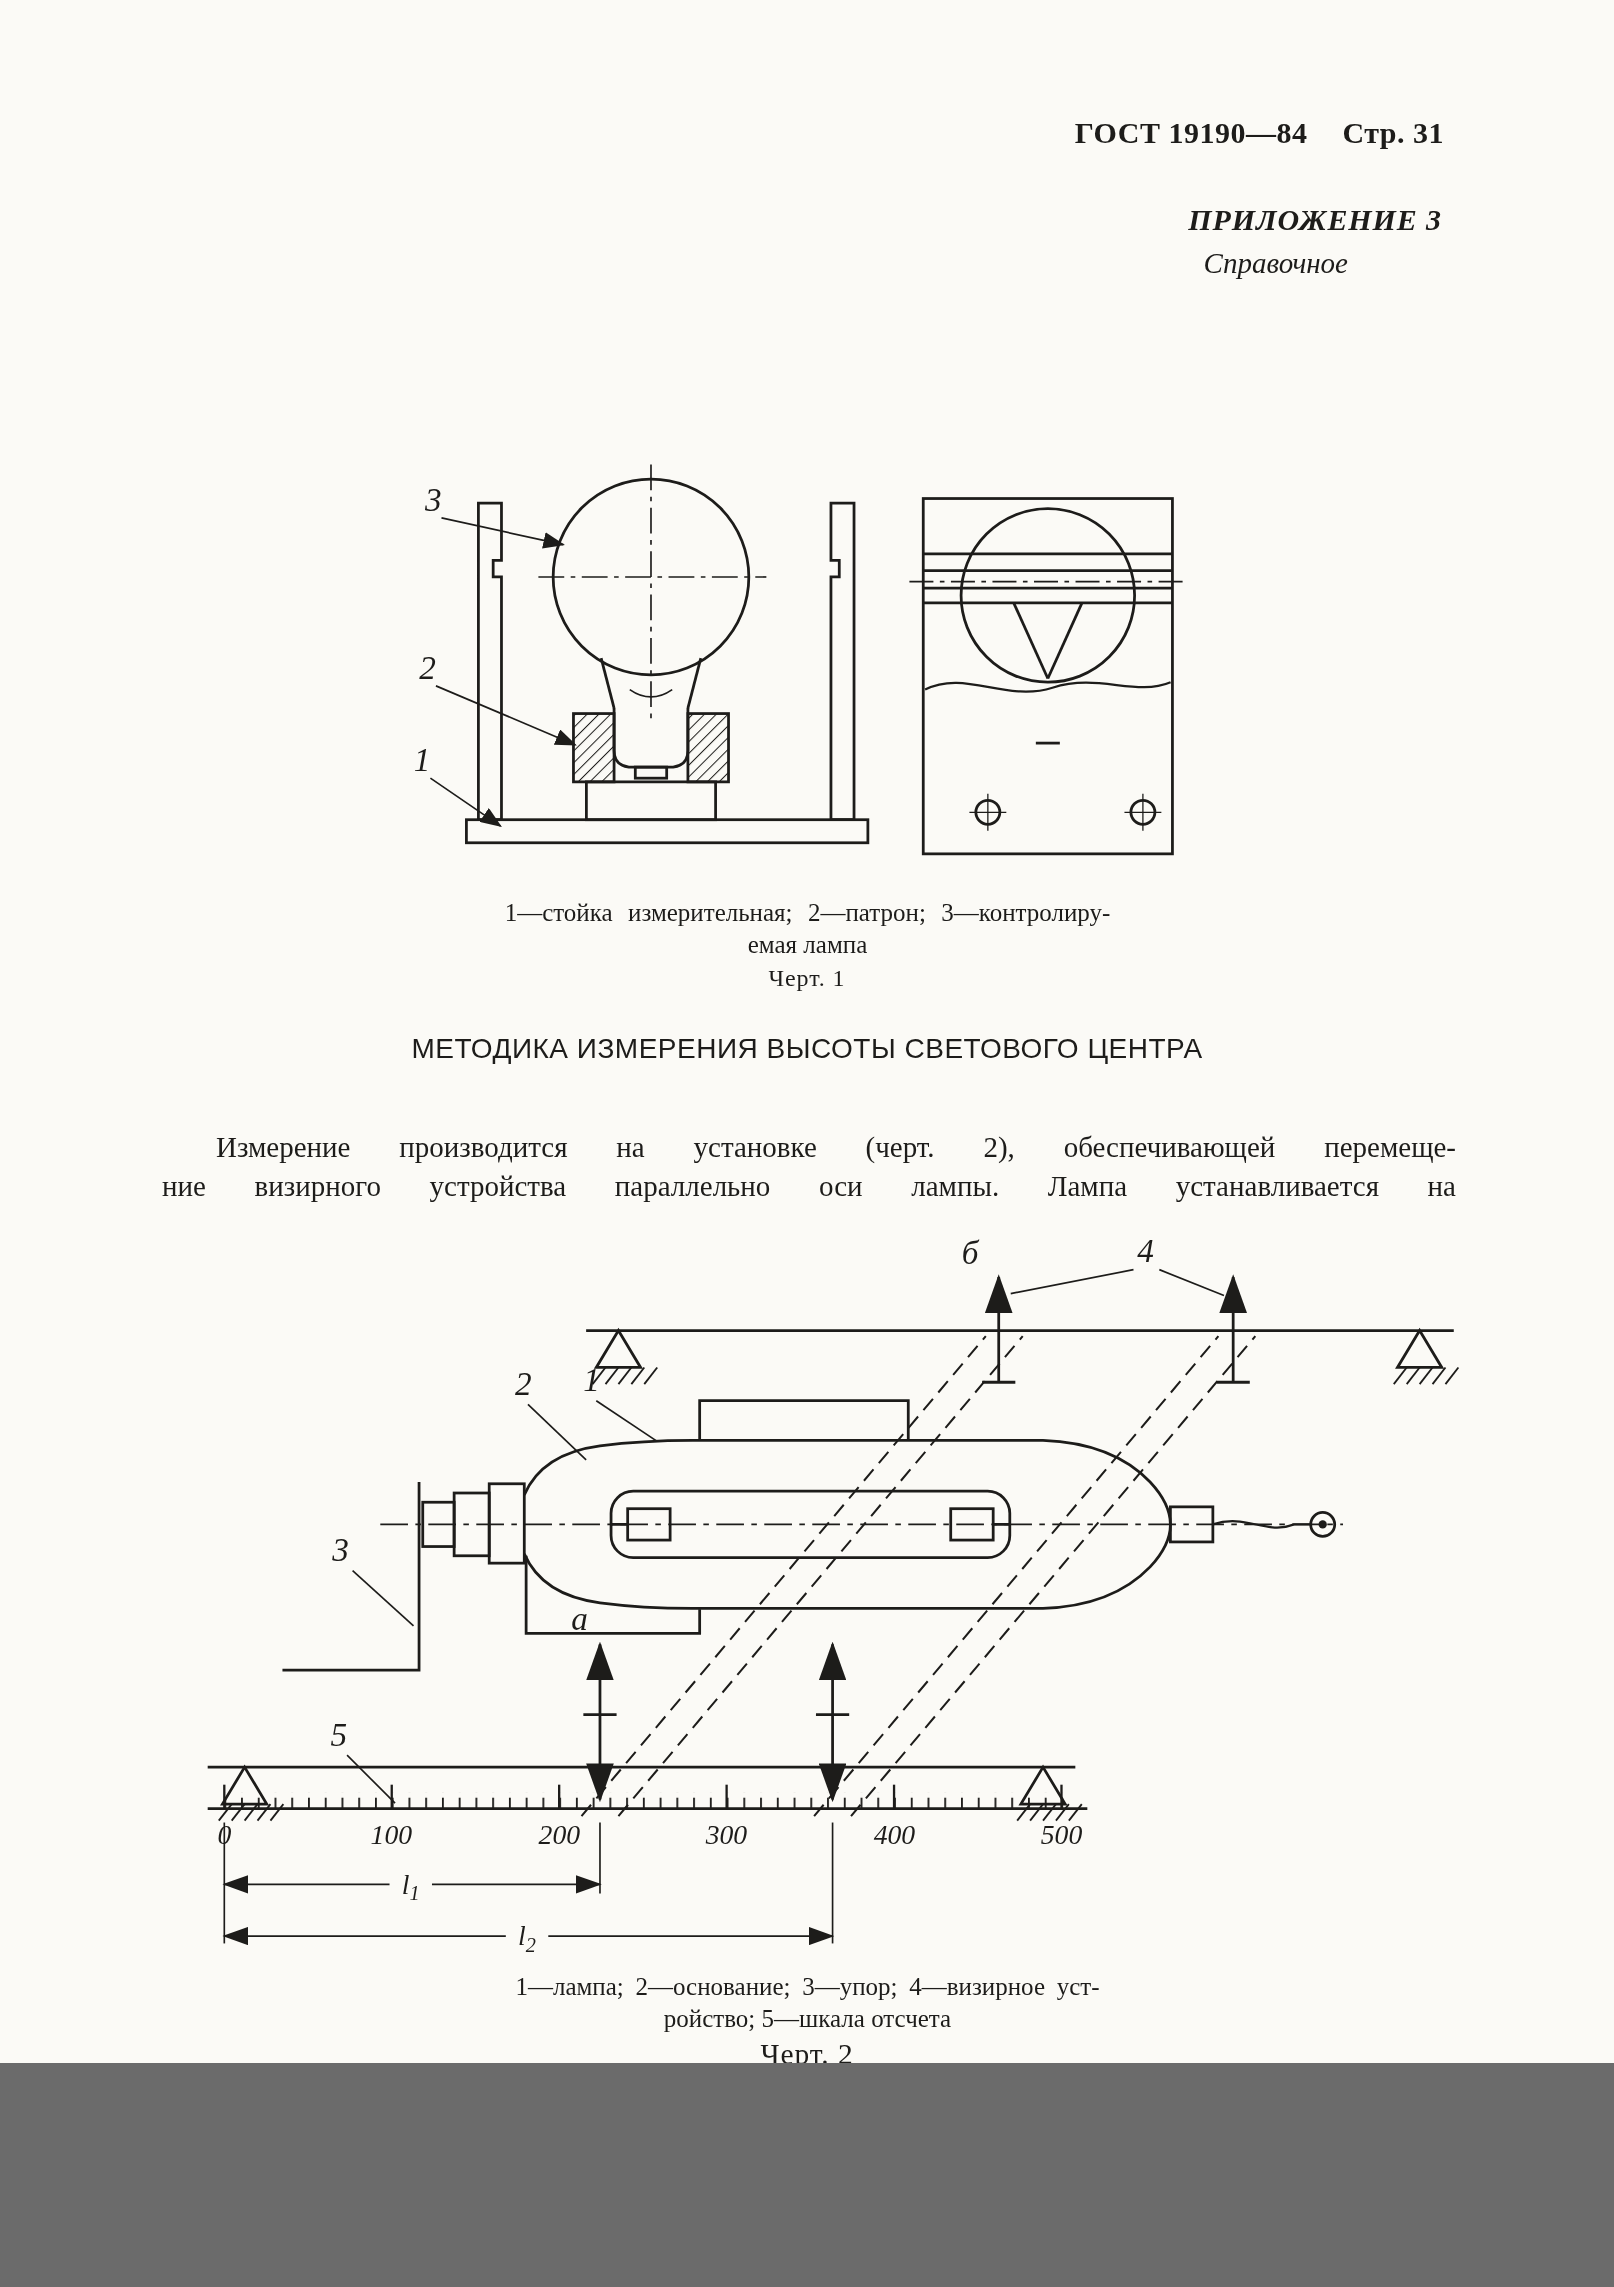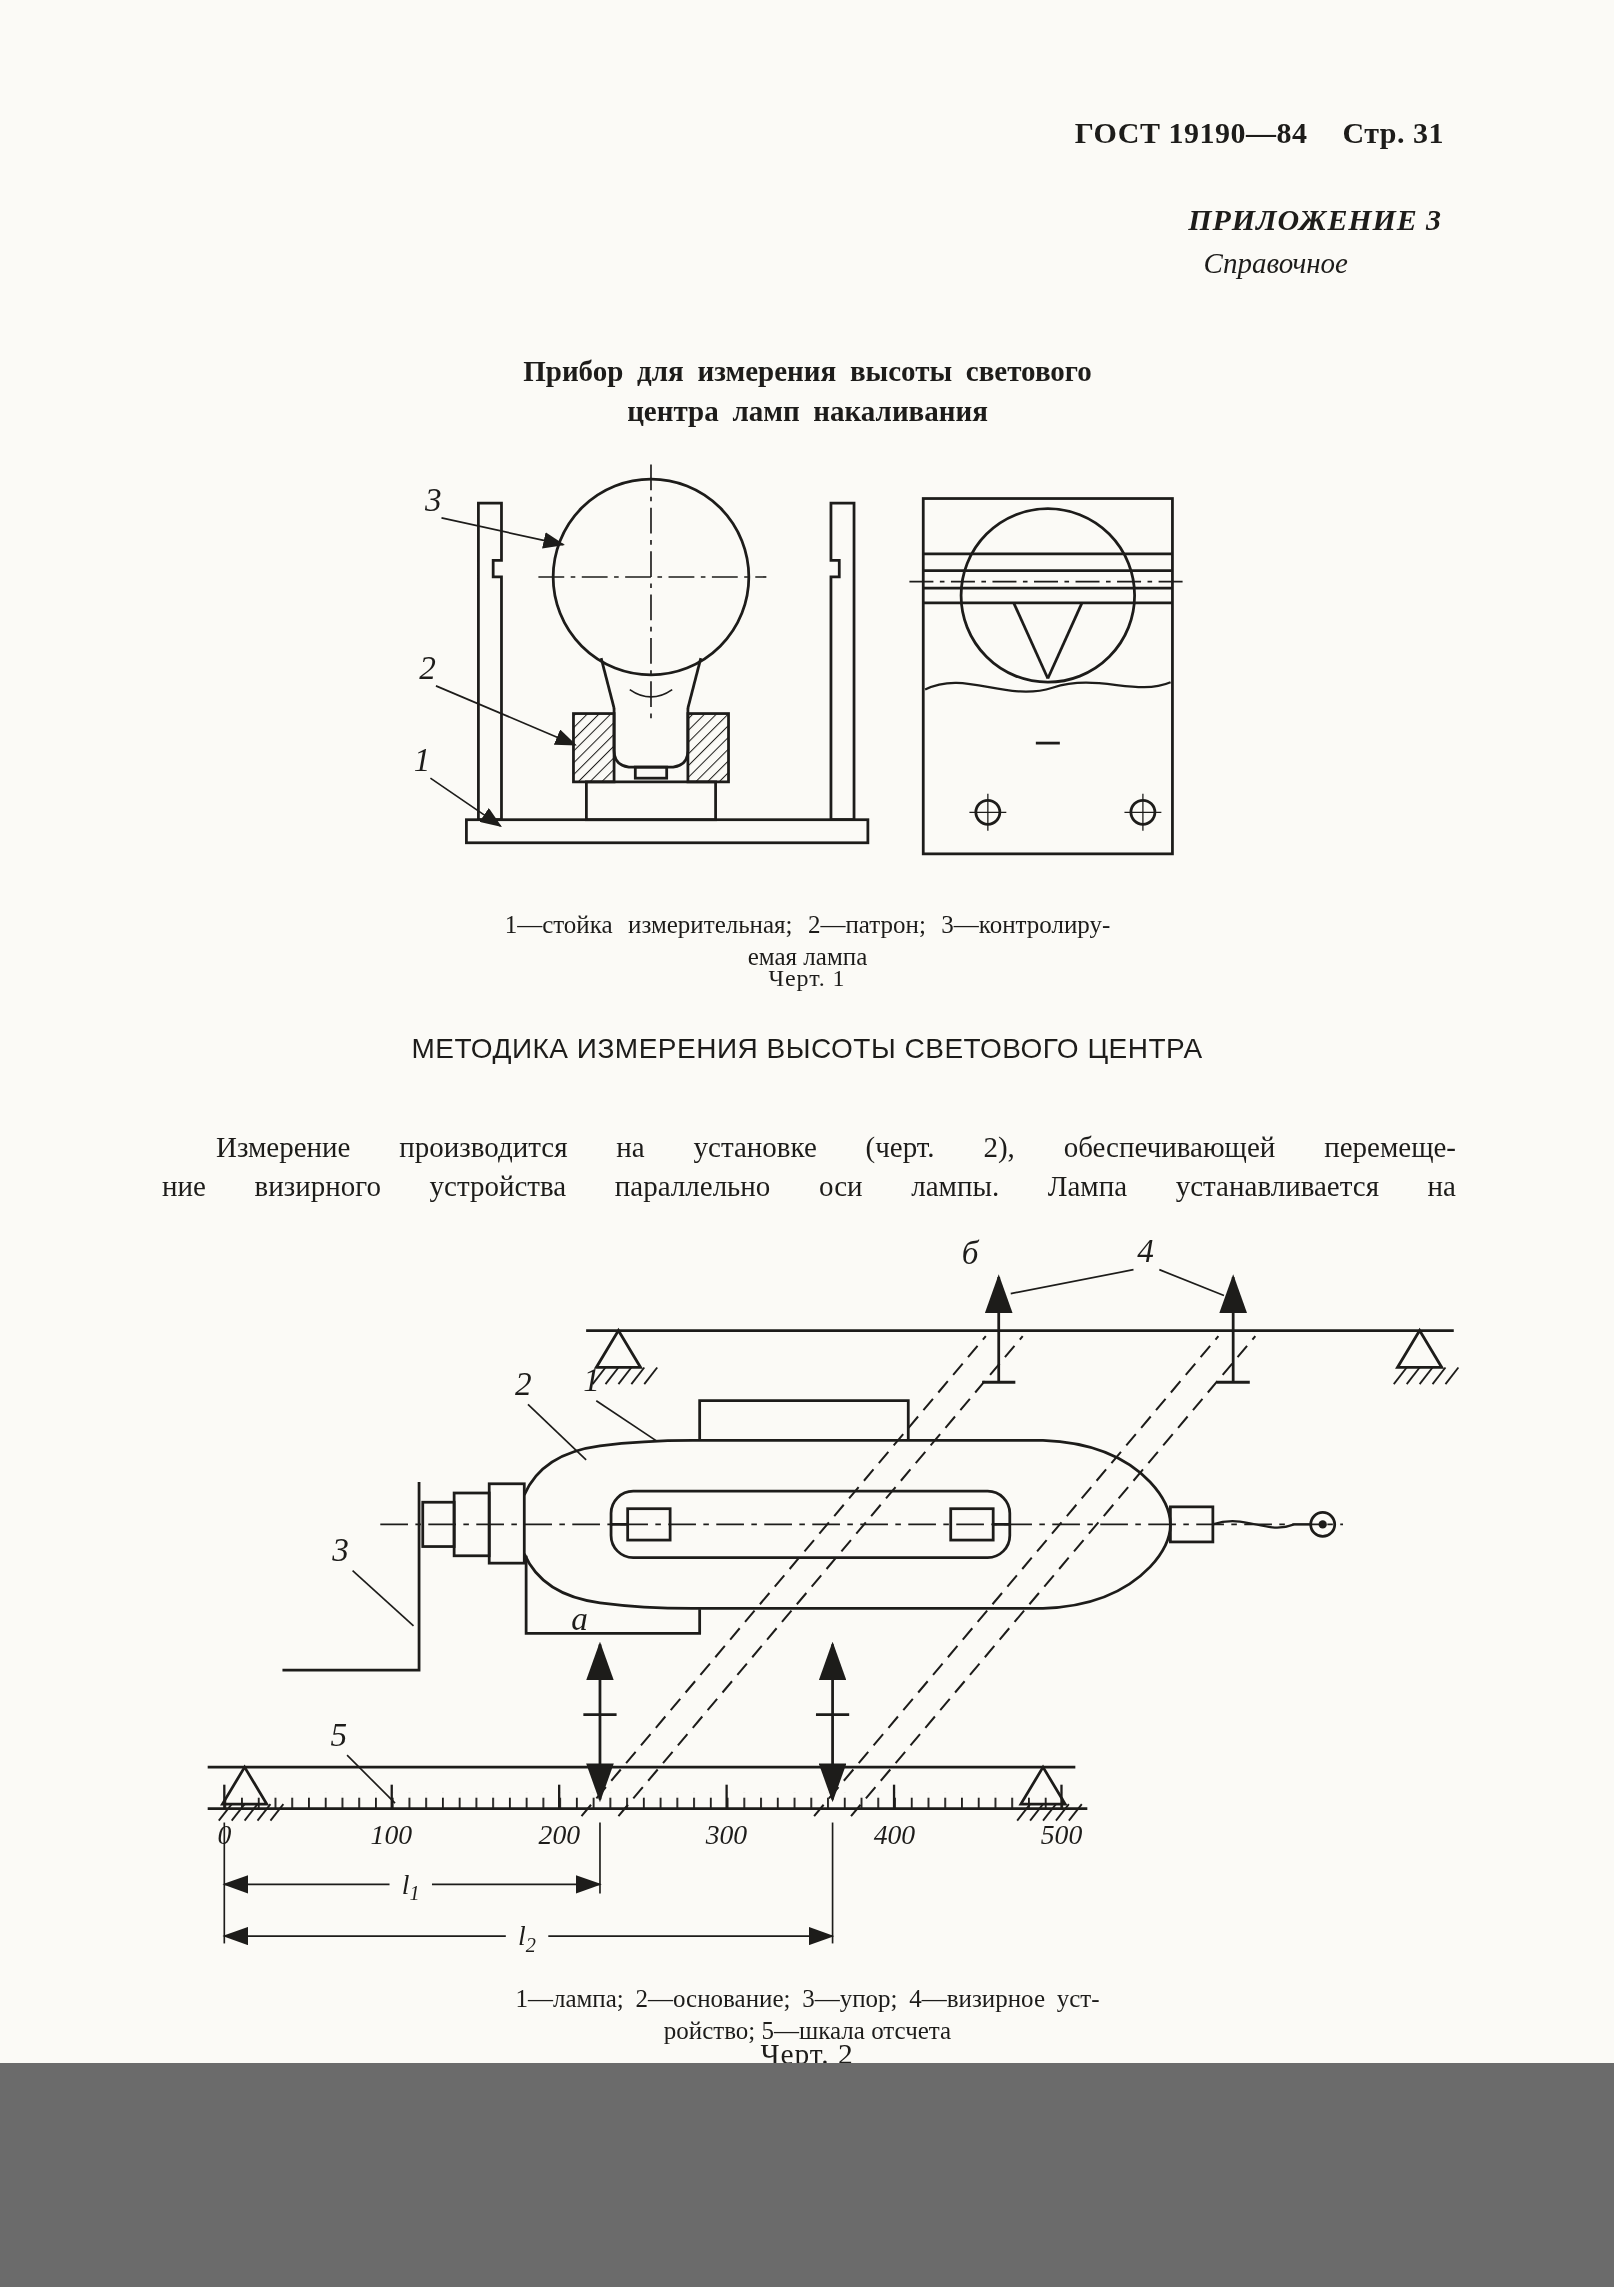--- a/index.html
+++ b/index.html
@@ -12,21 +12,21 @@
   }
   .abs { position:absolute; }
   .hdr { top:116px; left:0; right:170px; text-align:right;
          font-size:30px; font-weight:bold; letter-spacing:0.5px; }
   .hdr .gap { display:inline-block; width:35px; }
   .appx-title { top:203px; right:172px; font-size:30px; font-style:italic;
                 font-weight:600; letter-spacing:0.9px; }
   .appx-sub { top:247px; right:266px; font-size:29px; font-style:italic; }
   .fig1-title { top:351px; left:277px; width:1061px; text-align:center;
                 font-weight:bold; font-size:29px; line-height:40px; word-spacing:6.5px; }
-  .caption { left:277px; width:1061px; text-align:center; font-size:25px; line-height:32px;margin-top:12px; }
+  .caption { left:277px; width:1061px; text-align:center; font-size:25px; line-height:32px; }
   .cap1 { top:897px; }
   .cap1 .l1 { word-spacing:9.2px; }
   .cap2 { top:1971px; }
   .cap2 .l1 { word-spacing:5.5px; }
   .fig-label { left:0; width:1614px; text-align:center; font-size:24px; letter-spacing:0.9px; }
   .figl1 { top:965px; }
   .figl2 { top:2038px; font-size:29.5px; }
   .sec-head { top:1030px; left:138px; width:1338px; text-align:center;
               font-family:"Liberation Sans", sans-serif; font-weight:normal;
               font-size:28px; line-height:38px; letter-spacing:0.5px; }
@@ -43,24 +43,20 @@
 
 <div class="page">
 
   <div class="abs hdr">
     <span>ГОСТ 19190—84</span><span class="gap"></span><span>Стр. 31</span>
   </div>
 
   <div class="abs appx-title">ПРИЛОЖЕНИЕ 3</div>
   <div class="abs appx-sub">Справочное</div>
 
-  <div class="abs fig1-title">
-    <div>Прибор для измерения высоты светового</div>
-    <div>центра ламп накаливания</div>
-  </div>
 
   <svg class="abs" style="left:397px; top:457px;" width="831" height="443" viewBox="0 0 900 480">
     <defs>
       <pattern id="f1-hatch" width="9" height="9" patternUnits="userSpaceOnUse" patternTransform="rotate(45)">
         <line x1="0" y1="0" x2="0" y2="9" stroke="#1d1c1a" stroke-width="2.2"></line>
       </pattern>
       <marker id="f1-arr" markerWidth="13" markerHeight="10" refX="12" refY="5" orient="auto">
         <path d="M0,0 L13,5 L0,10 Z" fill="#1d1c1a"></path>
       </marker>
     </defs>

